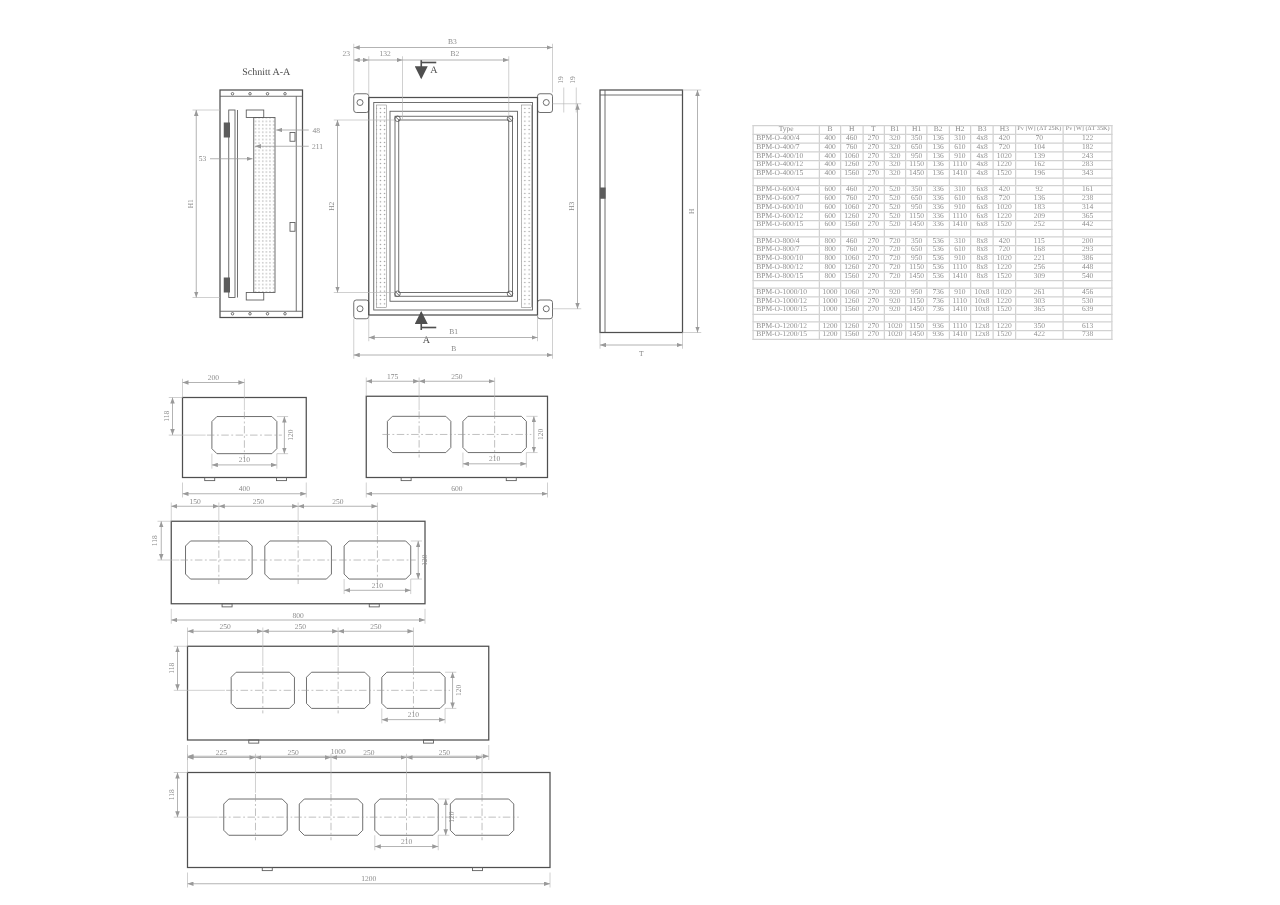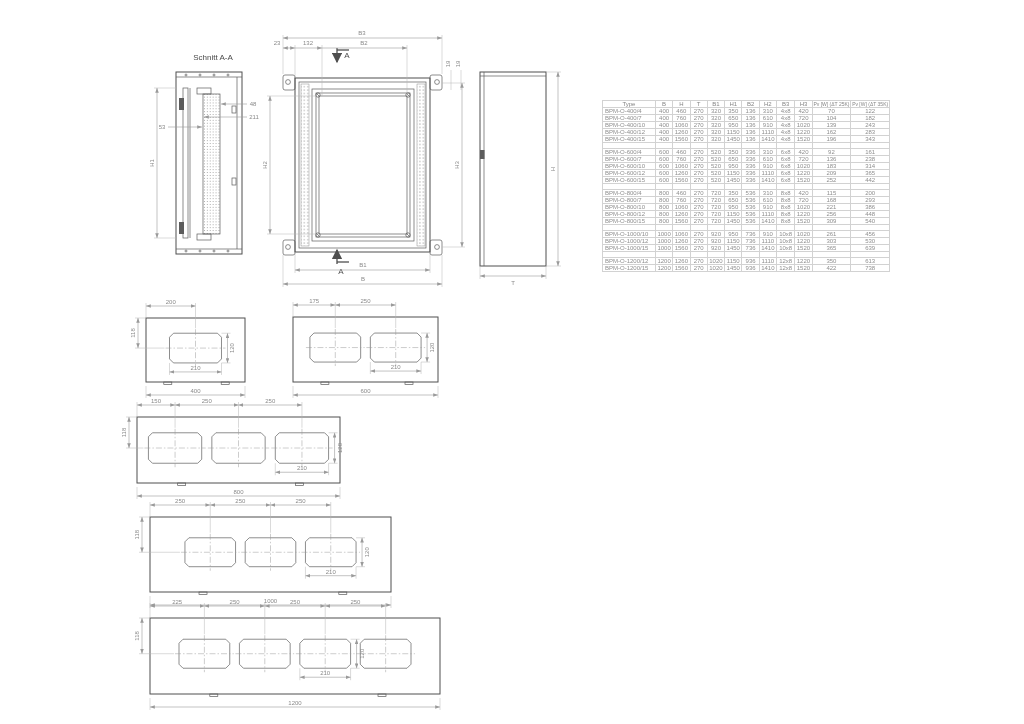--- a/index.html
+++ b/index.html
@@ -1,17 +1,17 @@
 <!DOCTYPE html>
 <html><head>
 <meta charset="utf-8">
 <style>
   html,body{margin:0;padding:0;background:#fff;}
   #stage{position:relative;width:960px;height:724px;background:#ffffff;overflow:hidden;
-         font-family:Liberation Sans, sans-serif;}
+         font-family:Liberation Serif, serif;}
   svg{position:absolute;left:0;top:0;}
   .ln {fill:none;stroke:#4f4f4f;stroke-width:1;}
   .ln2{fill:none;stroke:#5c5c5c;stroke-width:.7;}
   .lnF{fill:#5c5c5c;stroke:none;}
   .dim{stroke:#9a9a9a;stroke-width:.6;fill:none;}
   .ext{stroke:#b4b4b4;stroke-width:.5;fill:none;}
   .cl {stroke:#9a9a9a;stroke-width:.5;stroke-dasharray:6 2 1.5 2;fill:none;}
   .secA{stroke:#4f4f4f;stroke-width:1.3;fill:none;}
   .dt {font-size:6px;fill:#8a8a8a;text-anchor:middle;}
   .dtA{font-size:8px;fill:#4f4f4f;text-anchor:middle;}

